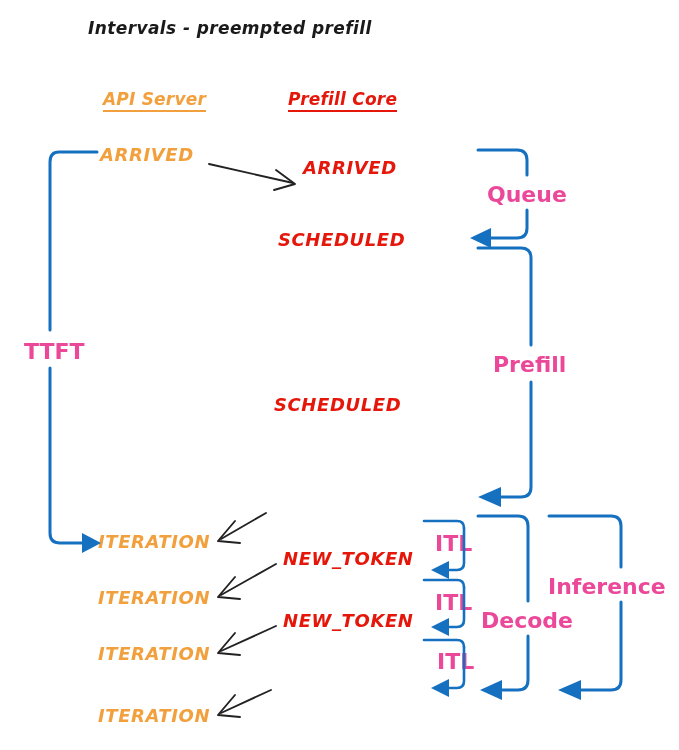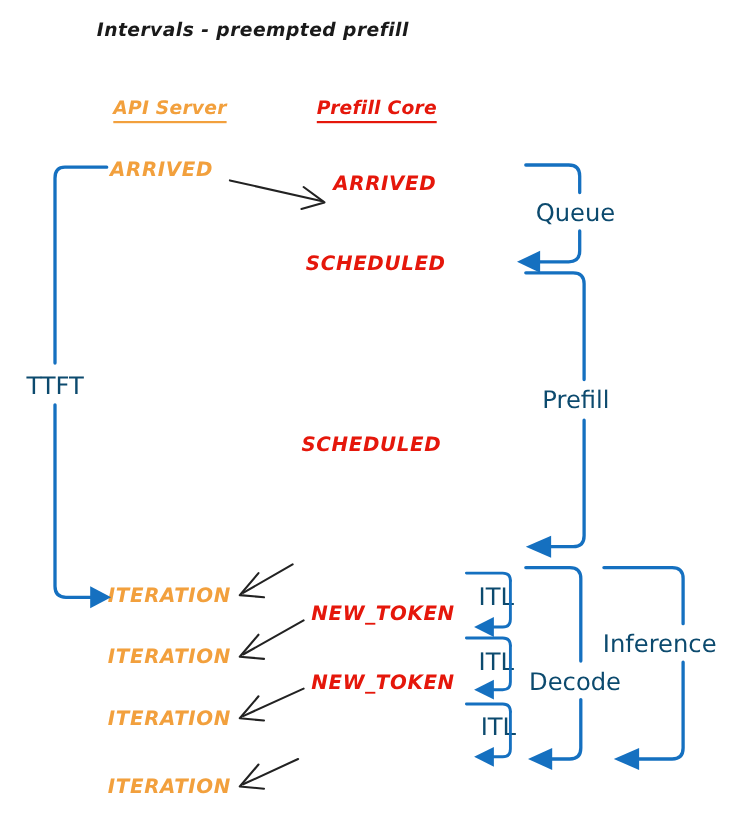--- a/index.html
+++ b/index.html
@@ -40,22 +40,22 @@
     letter-spacing: 0.6px;
   }
   .c-orange { color: #F2A03D; }
   .c-red    { color: #E5170B; }
 
   
   .blabel {
     position: absolute;
     font-family: "DejaVu Sans", sans-serif;
     font-style: normal;
-    font-weight: normal;
-    color: #0c4a6e;
+    font-weight: bold;
+    color: #ec4899;
     white-space: nowrap;
     line-height: 1;
   }
   .blabel.big  { font-size: 22px; }
   .blabel.itl  { font-size: 22px; }
 
   
   svg.layer {
     position: absolute;
     left: 0;

